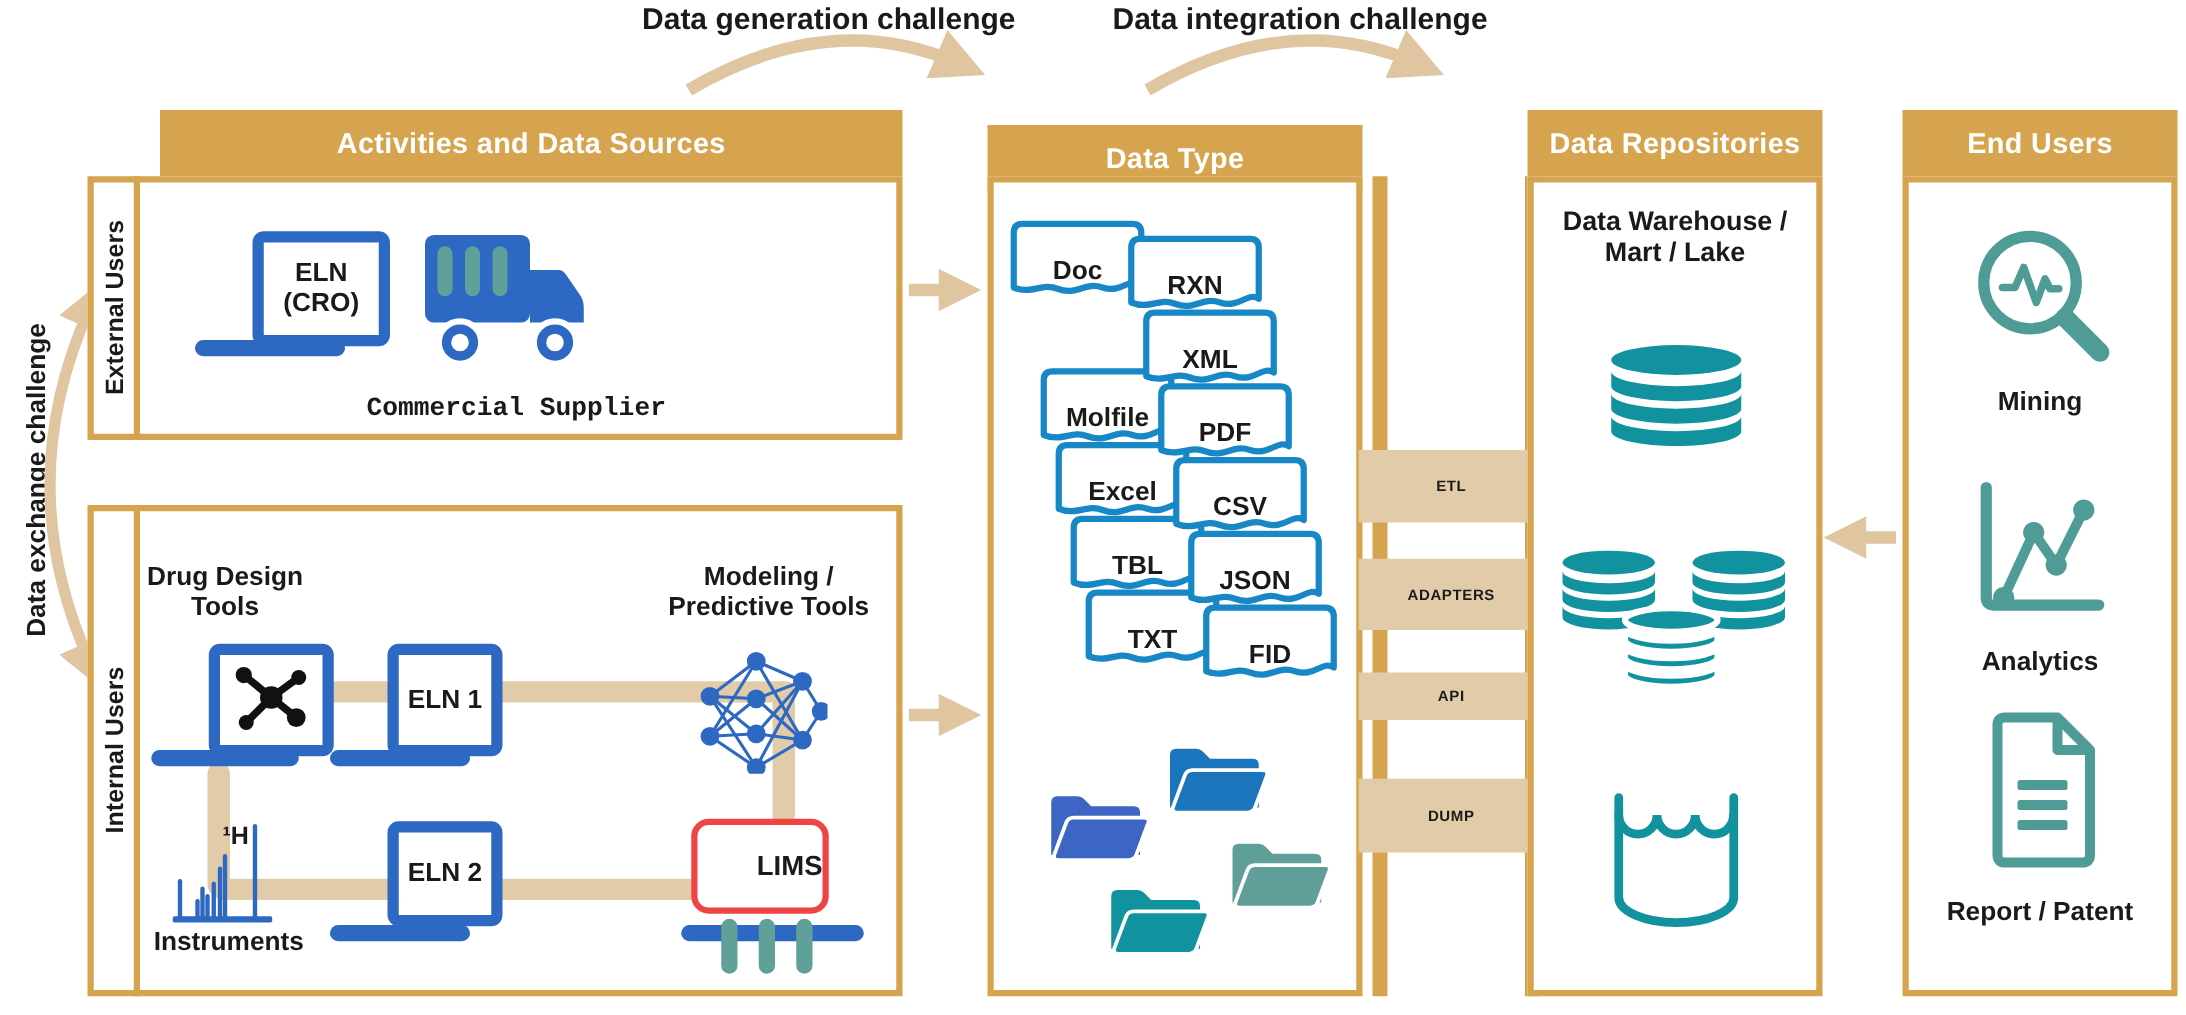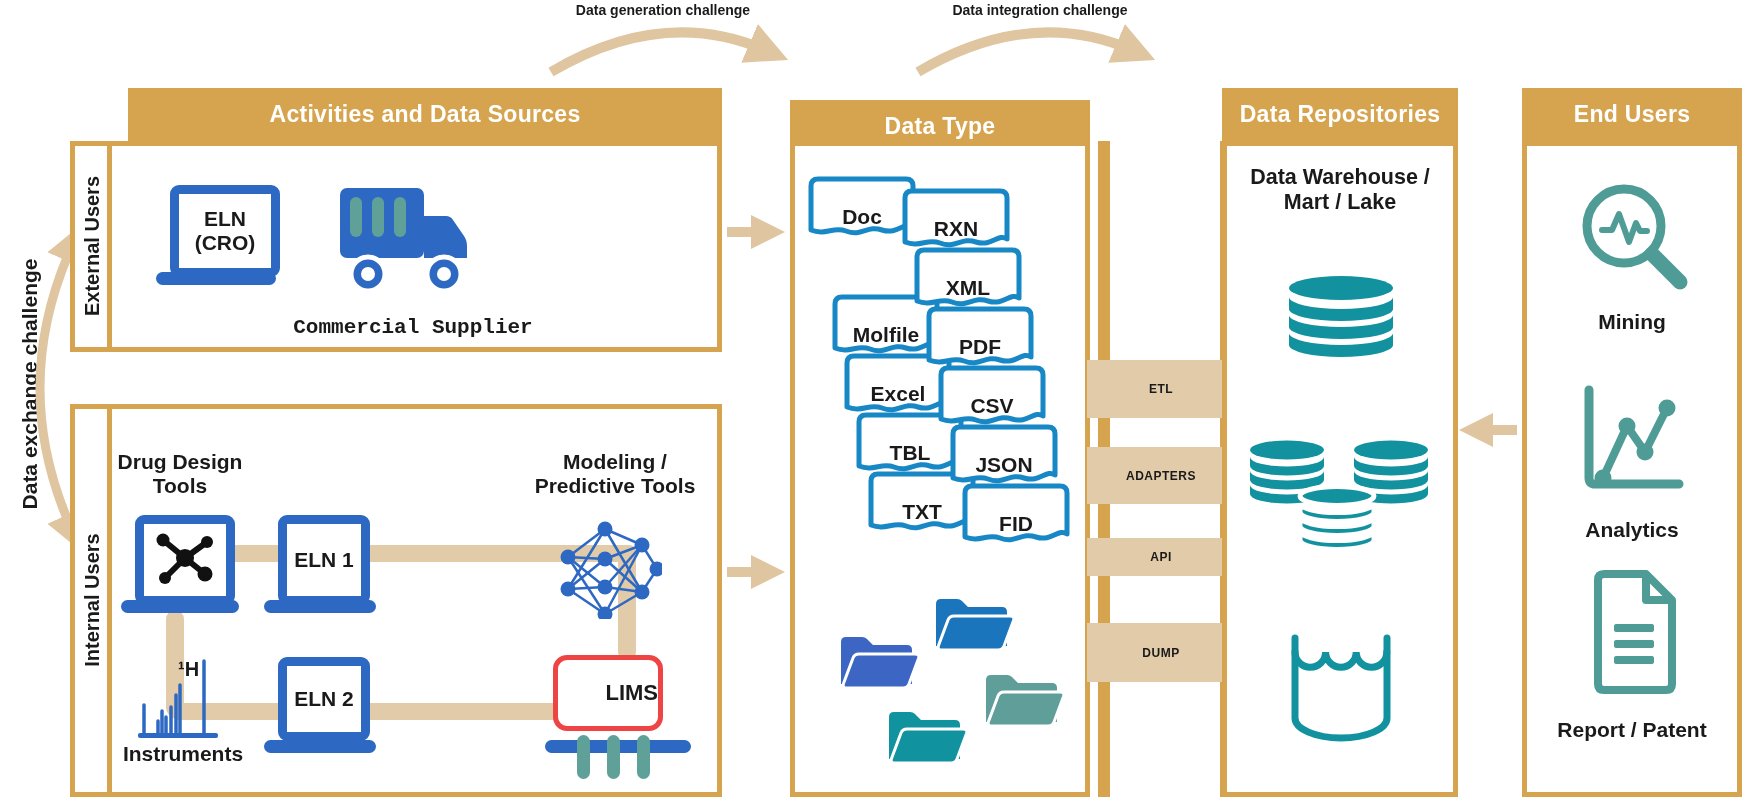--- a/index.html
+++ b/index.html
@@ -6,26 +6,26 @@
   body{font-family:"Liberation Sans","DejaVu Sans",sans-serif;color:#1a1a1a;}
   #canvas{position:relative;width:1749px;height:812px;margin:0 auto;background:#fff;overflow:hidden;}
   .abs{position:absolute;}
   
   .panel-header{position:absolute;height:53px;background:#D6A44E;color:#fff;
     display:flex;align-items:center;justify-content:center;font-size:23px;font-weight:600;letter-spacing:.3px;}
   .panel-body{position:absolute;background:#fff;border:5px solid #D6A44E;box-sizing:border-box;}
   .vdivider{position:absolute;width:5px;background:#D6A44E;}
   .vlabel{position:absolute;height:24px;display:flex;align-items:center;justify-content:center;
     font-size:20px;font-weight:600;transform:rotate(-90deg);white-space:nowrap;}
-  .toplabel{position:absolute;font-size:14px;font-weight:600;text-align:center;white-space:nowrap;}
+  .toplabel{position:absolute;font-size:24px;font-weight:600;text-align:center;white-space:nowrap;}
   .caption{position:absolute;font-size:21px;font-weight:600;text-align:center;}
   
   .laptop-screen{position:absolute;background:#fff;border:9px solid #2D68C2;border-radius:9px;
     display:flex;flex-direction:column;align-items:center;justify-content:center;
-    font-size:21px;font-weight:600;line-height:1.15;text-align:center;z-index:2;}
+    font-size:21px;font-weight:600;line-height:1.15;text-align:center;z-index:2;margin-left:32px;}
   .laptop-base{position:absolute;height:13px;background:#2D68C2;border-radius:7px;z-index:2;}
   
   .lims-frame{position:absolute;background:#fff;border:5px solid #ef4444;border-radius:14px;
     display:flex;align-items:center;justify-content:flex-end;font-size:22px;font-weight:600;z-index:2;}
   .prong{position:absolute;width:13px;height:44px;background:#5FA199;border-radius:7px;z-index:3;}
   
   .pipe{position:absolute;background:#E2CBA8;border-radius:9px;z-index:1;}
   
   .rail{position:absolute;width:12px;background:#D6A44E;}
   .conn-box{position:absolute;left:1087px;width:148px;background:#E2CBA8;

